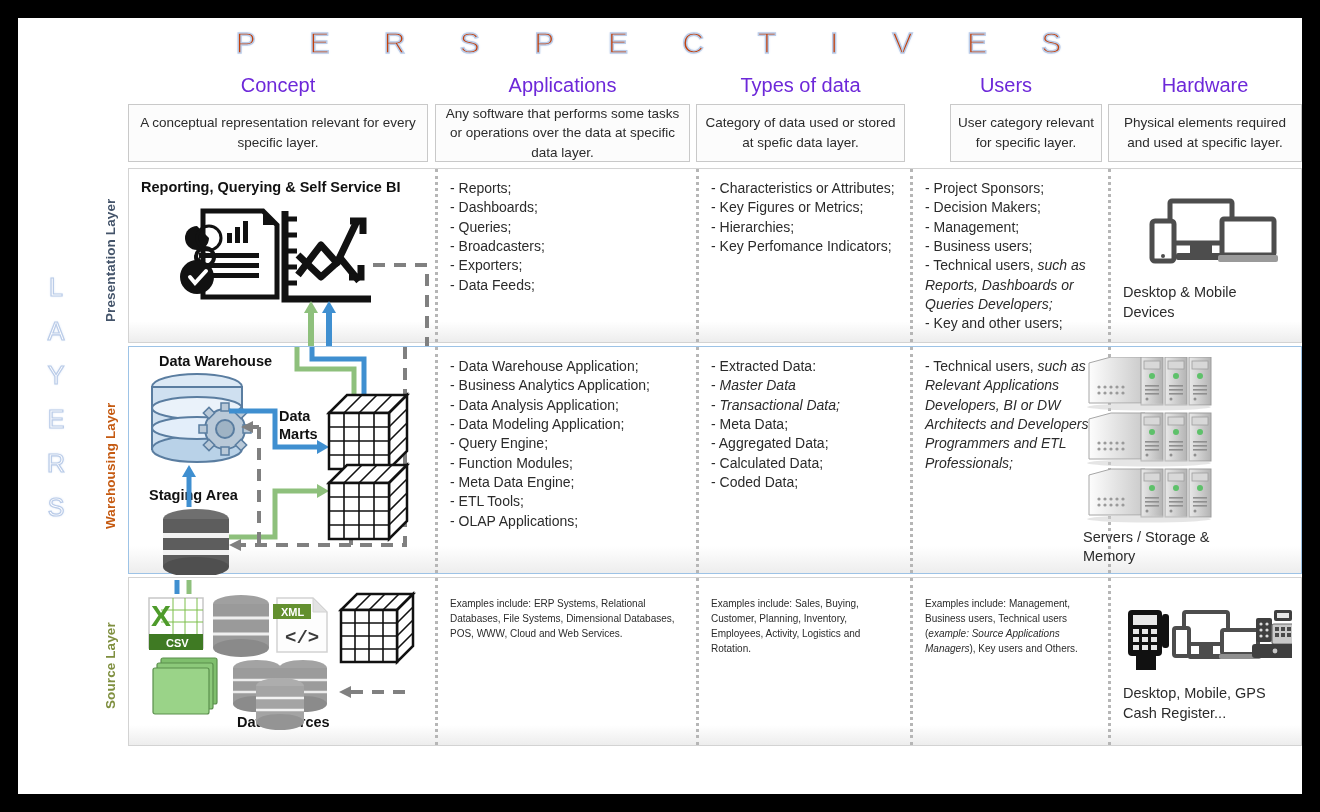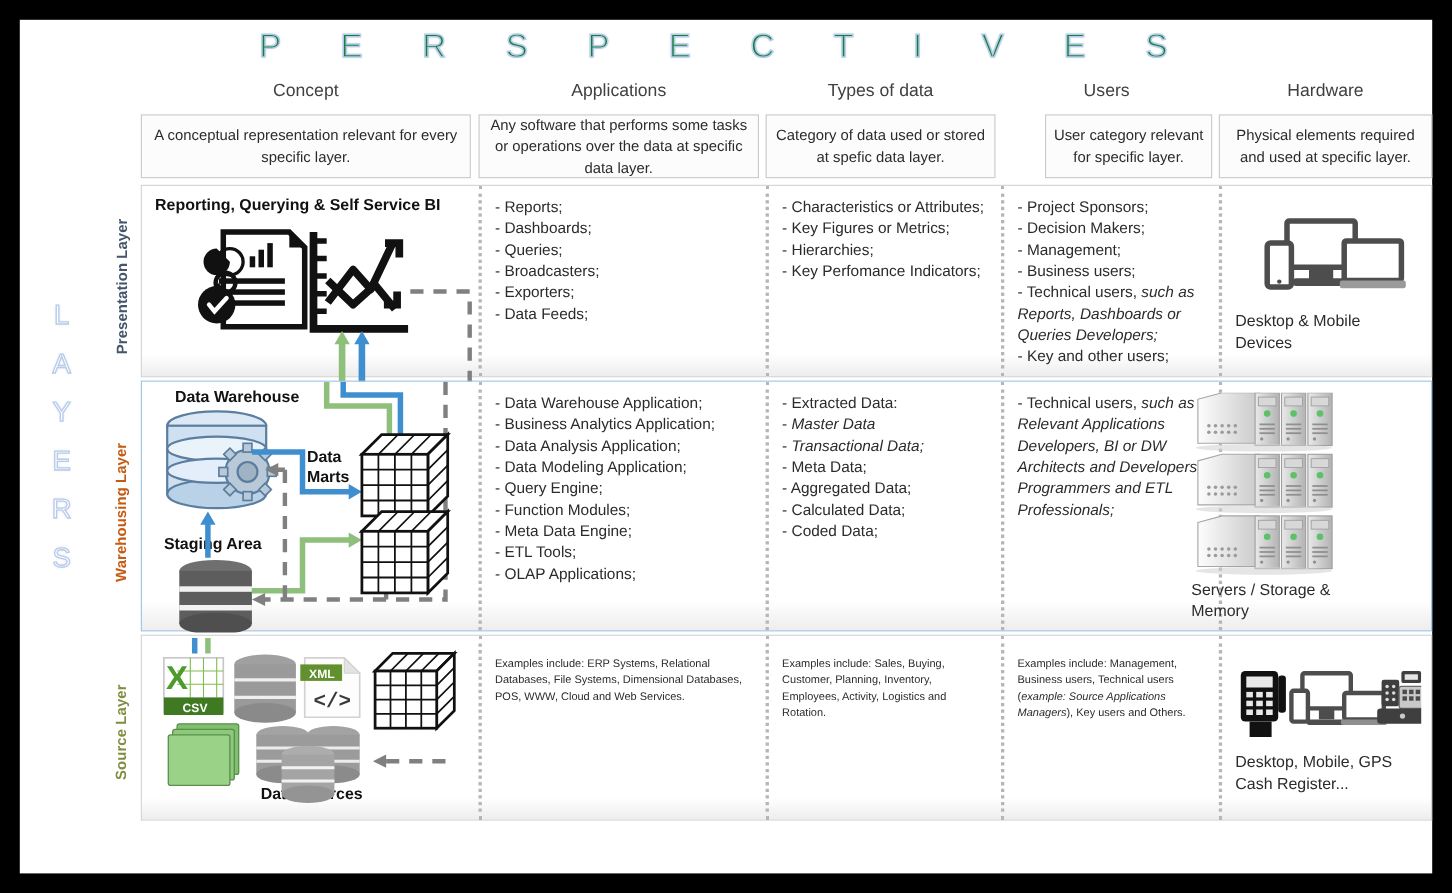--- a/index.html
+++ b/index.html
@@ -12,21 +12,21 @@
     position:absolute; left:18px; top:18px;
     width:1284px; height:776px;
     background:#ffffff;
   }
 
   
   #title{
     position:absolute; left:0; top:0; width:1284px; height:50px;
     text-align:center;
     font-size:30px; letter-spacing:23px; font-weight:400;
-    color:#15803d;
+    color:#c2410c;
     -webkit-text-stroke:1.4px #b9cbe8;
     text-shadow:0 0 3px #cfddf2;
     line-height:50px;
     font-family:"Liberation Sans", sans-serif;
   }
 
   
   #layersword{
     position:absolute; left:12px; top:255px;
     width:40px; height:280px;
@@ -50,21 +50,21 @@
     letter-spacing:.1px;
     white-space:nowrap;
   }
   #ll-pres{ left:85px; top:152px; height:180px; color:#44546a; }
   #ll-ware{ left:85px; top:330px; height:235px; color:#c55a11; }
   #ll-src { left:85px; top:565px; height:165px; color:#7f8f3f; }
 
   
   .colhead{
     position:absolute; top:56px; height:30px;
-    text-align:center; font-size:16px; color:#404040;
+    text-align:center; font-size:20px; color:#6d28d9;
   }
   .colsub{
     position:absolute; top:86px; height:58px;
     border:1px solid #c9c9c9;
     background:#fcfcfc;
     display:flex; align-items:center; justify-content:center;
     text-align:center;
     font-size:13.5px; color:#2b2b2b; line-height:1.45;
     padding:0 6px;
   }

